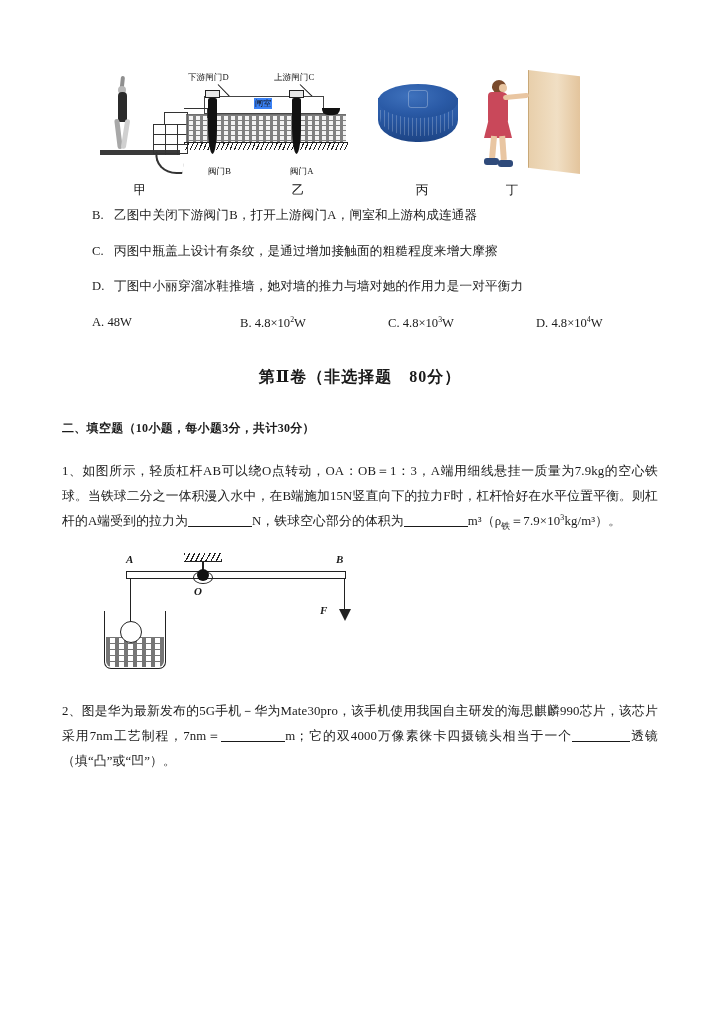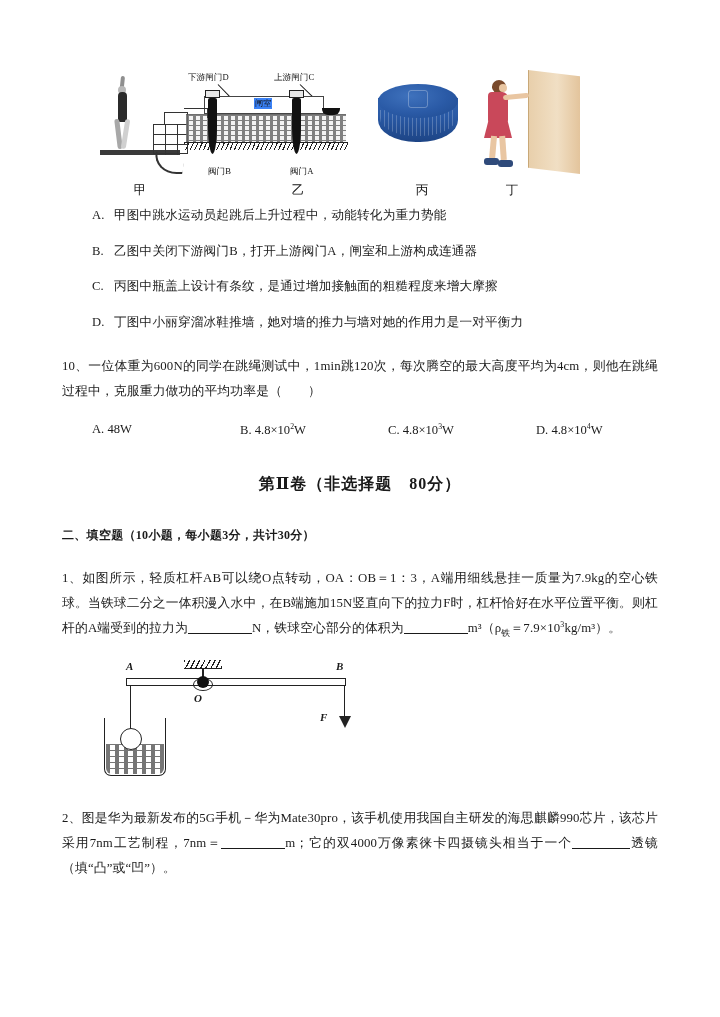--- a/index.html
+++ b/index.html
@@ -376,33 +376,29 @@
       <div class="girl-skirt"></div>
       <div class="girl-leg-a"></div>
       <div class="girl-leg-b"></div>
       <div class="girl-skate-a"></div>
       <div class="girl-skate-b"></div>
     </div>
     <div class="fig-caption" style="left:430px; top:124px; width:40px;">丁</div>
   </div>
 
   <div class="choice">
-    <span class="lbl">A.</span><span>甲图中跳水运动员起跳后上升过程中，动能转化为重力势能</span>
-  </div>
-  <div class="choice">
     <span class="lbl">B.</span><span>乙图中关闭下游阀门B，打开上游阀门A，闸室和上游构成连通器</span>
   </div>
   <div class="choice">
     <span class="lbl">C.</span><span>丙图中瓶盖上设计有条纹，是通过增加接触面的粗糙程度来增大摩擦</span>
   </div>
   <div class="choice">
     <span class="lbl">D.</span><span>丁图中小丽穿溜冰鞋推墙，她对墙的推力与墙对她的作用力是一对平衡力</span>
   </div>
 
-  <div class="qblock">10、一位体重为600N的同学在跳绳测试中，1min跳120次，每次腾空的最大高度平均为4cm，则他在跳绳过程中，克服重力做功的平均功率是（　　）</div>
 
   <div class="opt-row">
     <div class="opt">
       <span class="lbl">A.</span>
       <span>48W</span>
     </div>
     <div class="opt">
       <span class="lbl">B.</span>
       <span>4.8×10</span><sup>2</sup><span>W</span>
     </div>

